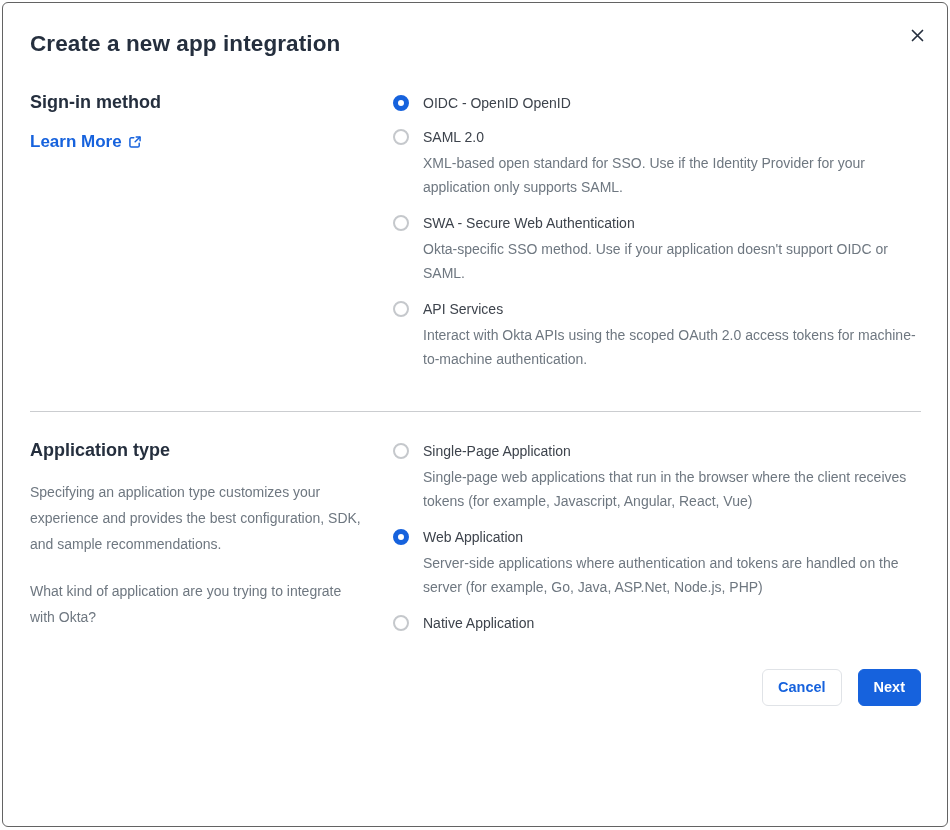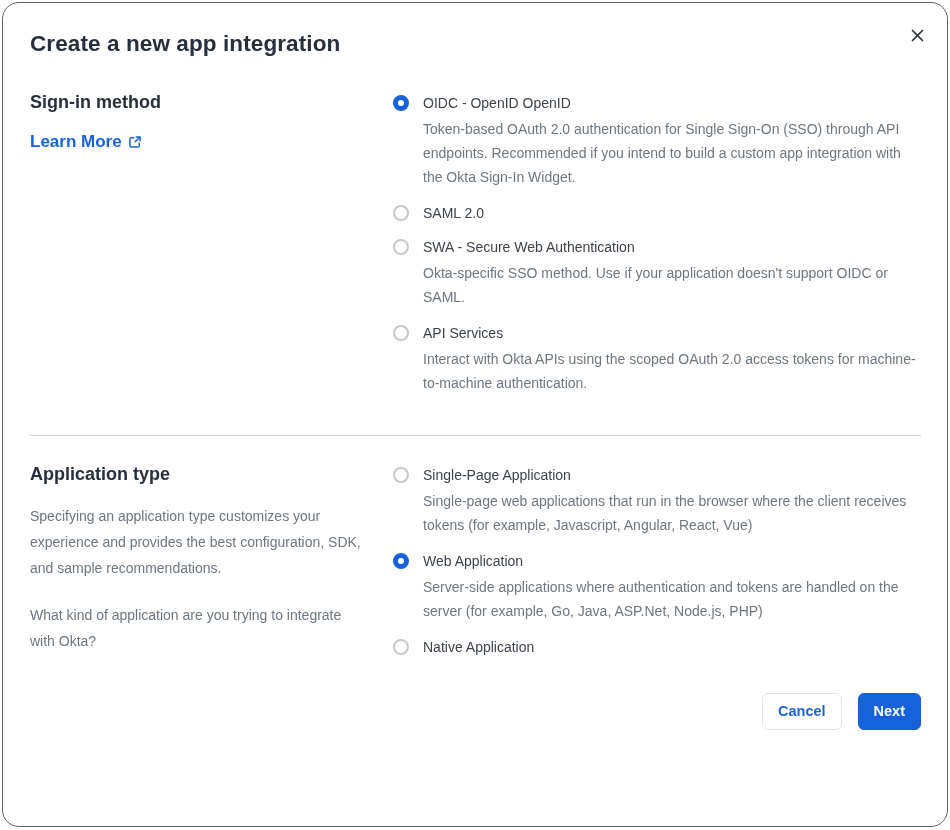--- a/index.html
+++ b/index.html
@@ -9,21 +9,21 @@
     background: #fff;
     font-family: "Liberation Sans", sans-serif;
     overflow: hidden;
   }
   .dialog {
     position: absolute;
     left: 2px; top: 2px;
     width: 946px; height: 825px;
     background: #fff;
     border: 1px solid #636363;
-    border-radius: 17px;
+    border-radius: 6px;
     padding: 26px 26px 10px 27px;
   }
   .close-btn {
     position: absolute;
     top: 22px; right: 20px;
     width: 20px; height: 20px;
     display: flex; align-items: center; justify-content: center;
     cursor: pointer;
     background: none; border: none; padding: 0;
   }
@@ -155,28 +155,28 @@
           </svg>
         </span>
       </a>
     </div>
     <div class="right-col">
 
       <div class="option">
         <div class="radio selected"></div>
         <div class="option-body">
           <div class="option-label">OIDC - OpenID OpenID</div>
-          <div class="option-desc">Token-based OAuth 2.0 authentication for Single Sign-On (SSO) through API endpoints. Recommended if you intend to build a custom app integration with the Okta Sign-In Widget.</div>
         </div>
       </div>
 
       <div class="option">
         <div class="radio"></div>
         <div class="option-body">
           <div class="option-label">SAML 2.0</div>
+          <div class="option-desc">XML-based open standard for SSO. Use if the Identity Provider for your application only supports SAML.</div>
         </div>
       </div>
 
       <div class="option">
         <div class="radio"></div>
         <div class="option-body">
           <div class="option-label">SWA - Secure Web Authentication</div>
           <div class="option-desc">Okta-specific SSO method. Use if your application doesn't support OIDC or SAML.</div>
         </div>
       </div>

